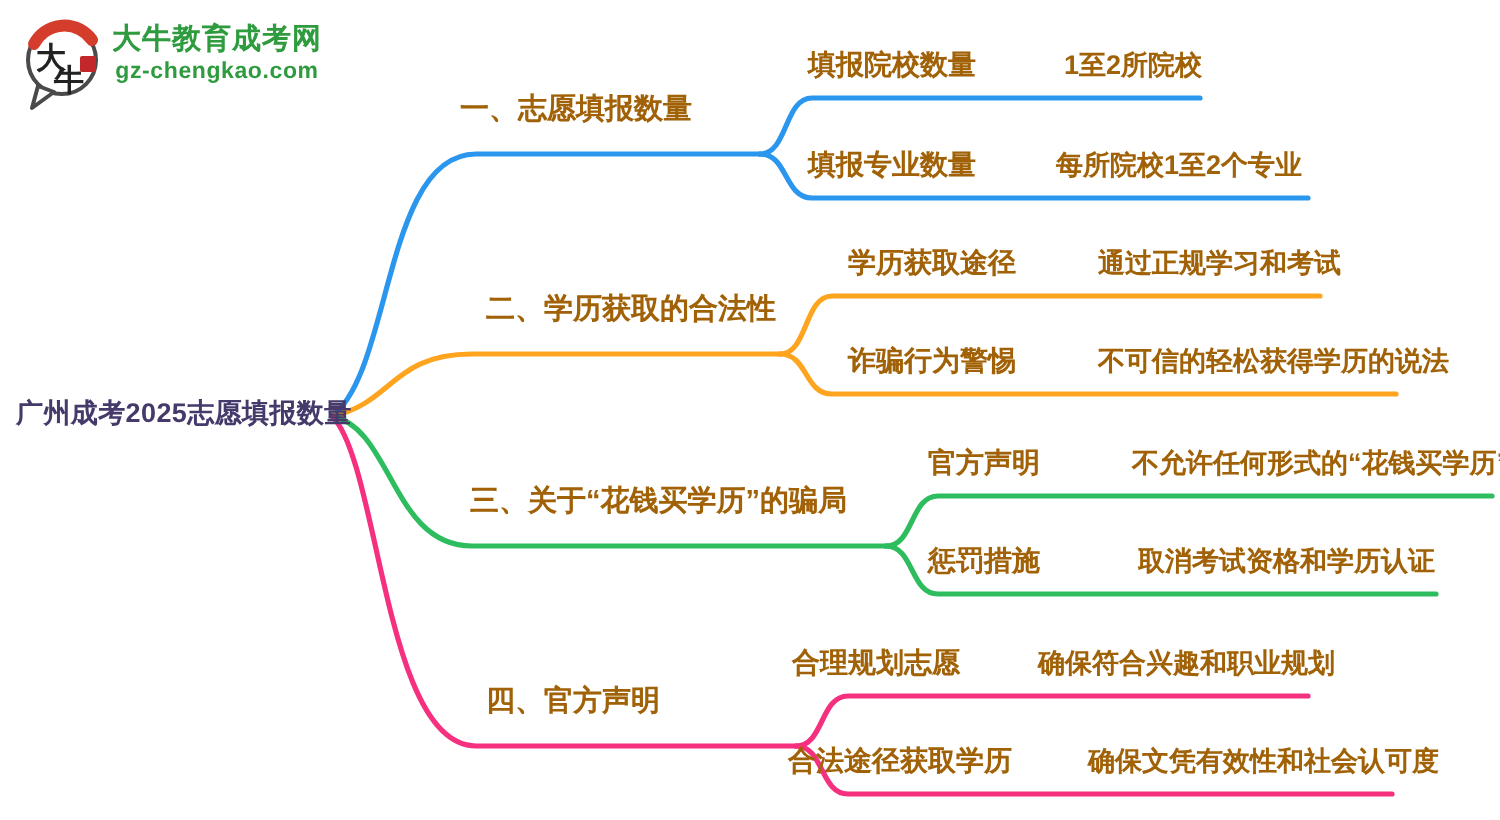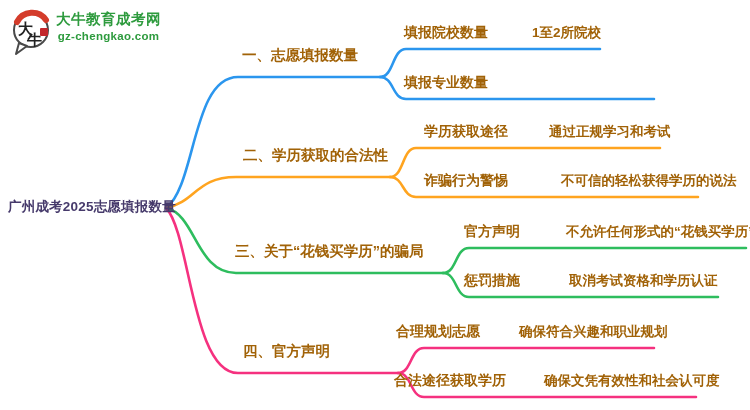--- a/index.html
+++ b/index.html
@@ -61,30 +61,31 @@
       <rect x="30" y="20" width="8" height="8" rx="1" fill="#c3272b"></rect>
     </svg>
     <div class="logo-texts">
       <div class="logo-title">大牛教育成考网</div>
       <div class="logo-domain">gz-chengkao.com</div>
     </div>
   </div>
 
   <div class="node root-label" style="left:8px;top:198px;">广州成考2025志愿填报数量</div>
 
-  <div class="node branch-title" style="left:242px;top:46px;">一、志愿填报数量</div>
+  <div class="node branch-title" style="left:230px;top:46px;">一、志愿填报数量</div>
   <div class="node child-label" style="left:404px;top:23px;">填报院校数量</div>
   <div class="node leaf-label" style="left:532px;top:24px;">1至2所院校</div>
   <div class="node child-label" style="left:404px;top:73px;">填报专业数量</div>
+  <div class="node leaf-label" style="left:528px;top:74px;">每所院校1至2个专业</div>
 
   <div class="node branch-title" style="left:243px;top:146px;">二、学历获取的合法性</div>
   <div class="node child-label" style="left:424px;top:122px;">学历获取途径</div>
   <div class="node child-label" style="left:424px;top:171px;">诈骗行为警惕</div>
   <div class="node leaf-label" style="left:549px;top:123px;">通过正规学习和考试</div>
-  <div class="node leaf-label" style="left:549px;top:172px;margin-left:12px;">不可信的轻松获得学历的说法</div>
+  <div class="node leaf-label" style="left:549px;top:172px;">不可信的轻松获得学历的说法</div>
 
   <div class="node branch-title" style="left:235px;top:242px;">三、关于“花钱买学历”的骗局</div>
   <div class="node child-label" style="left:464px;top:222px;">官方声明</div>
   <div class="node leaf-label" style="left:566px;top:223px;">不允许任何形式的“花钱买学历”</div>
   <div class="node child-label" style="left:464px;top:271px;">惩罚措施</div>
   <div class="node leaf-label" style="left:569px;top:272px;">取消考试资格和学历认证</div>
 
   <div class="node branch-title" style="left:243px;top:342px;">四、官方声明</div>
   <div class="node leaf-label" style="left:519px;top:323px;">确保符合兴趣和职业规划</div>
   <div class="node child-label" style="left:396px;top:322px;">合理规划志愿</div>

